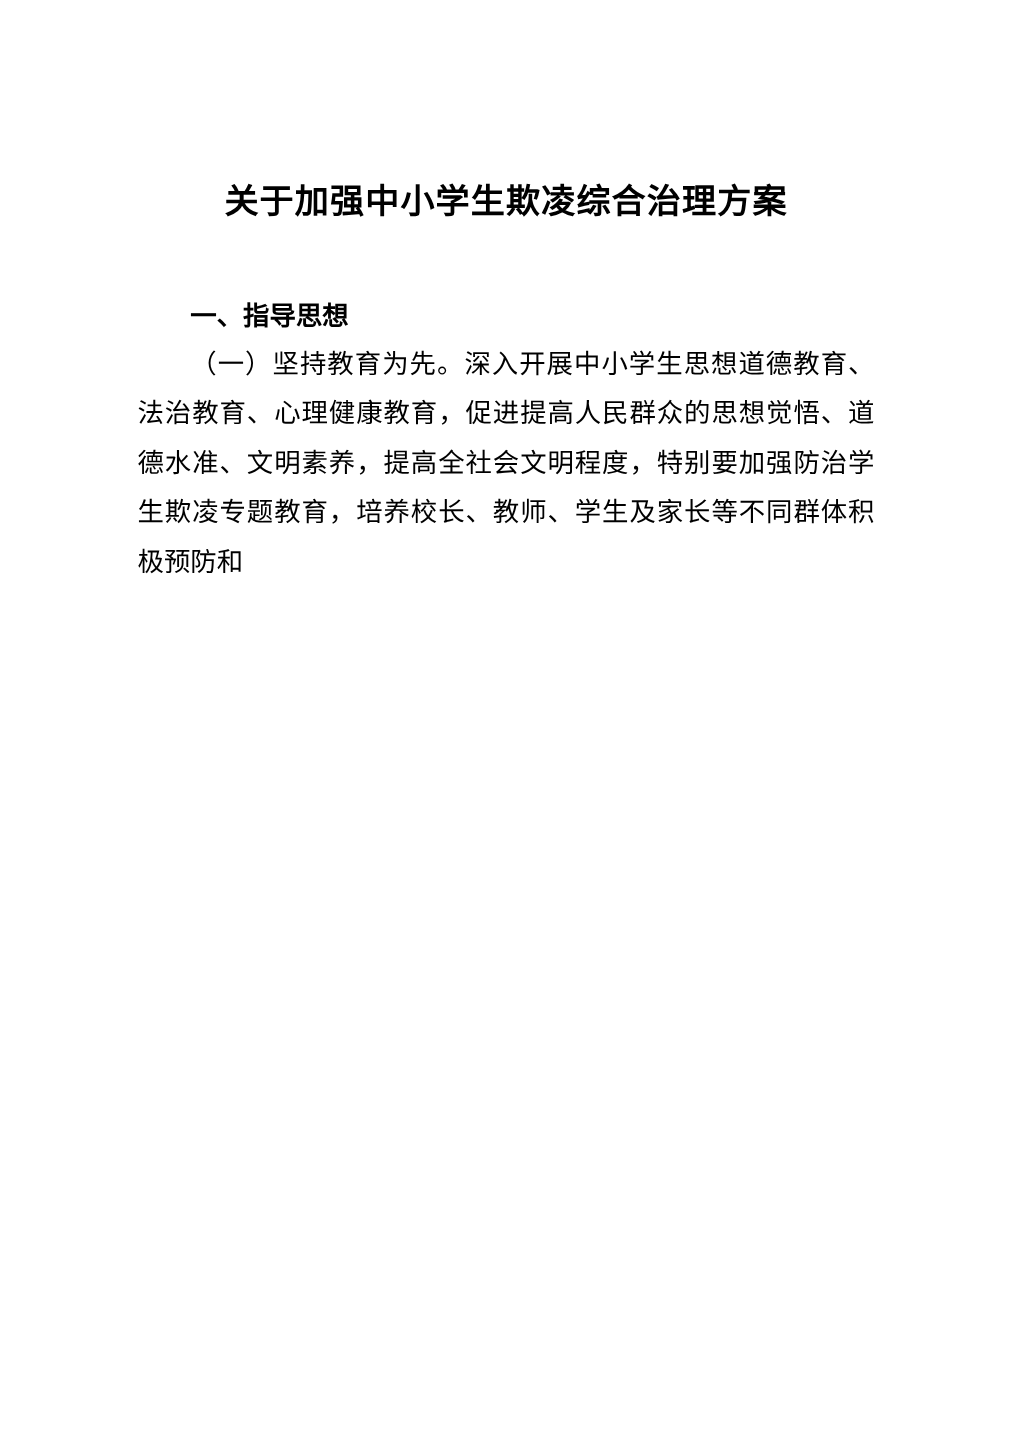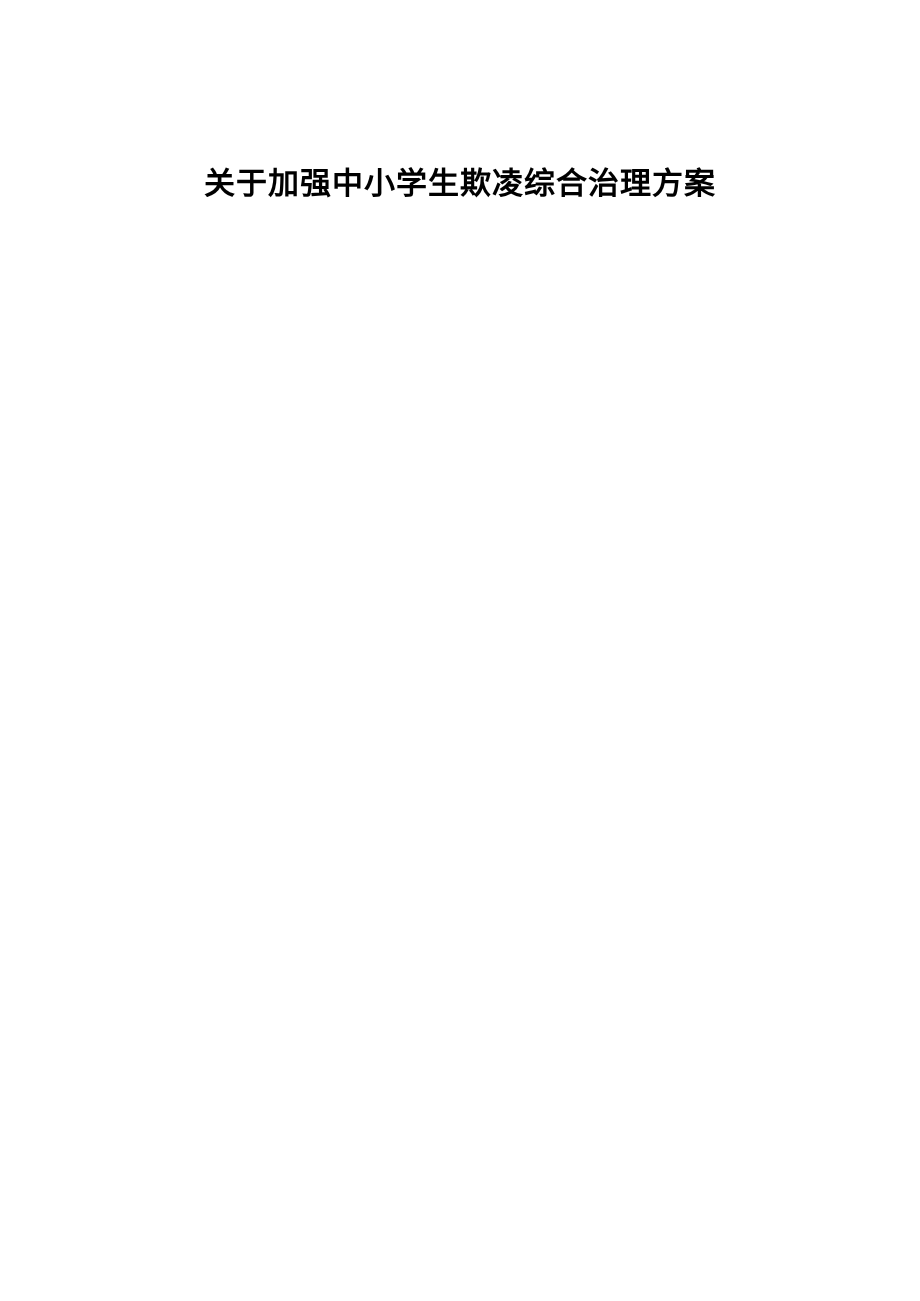--- a/index.html
+++ b/index.html
@@ -46,16 +46,18 @@
     margin: 0;
   }
 </style>
 </head>
 <body>
 
 <div class="page">
   <h1 class="doc-title">关于加强中小学生欺凌综合治理方案</h1>
 
 
+  <h2 class="heading-para">一、指导思想</h2>
 
 
 
+  <p class="body-para">（一）坚持教育为先。深入开展中小学生思想道德教育、法治教育、心理健康教育，促进提高人民群众的思想觉悟、道德水准、文明素养，提高全社会文明程度，特别要加强防治学生欺凌专题教育，培养校长、教师、学生及家长等不同群体积极预防和</p>
 </div>
 
 </body></html>

